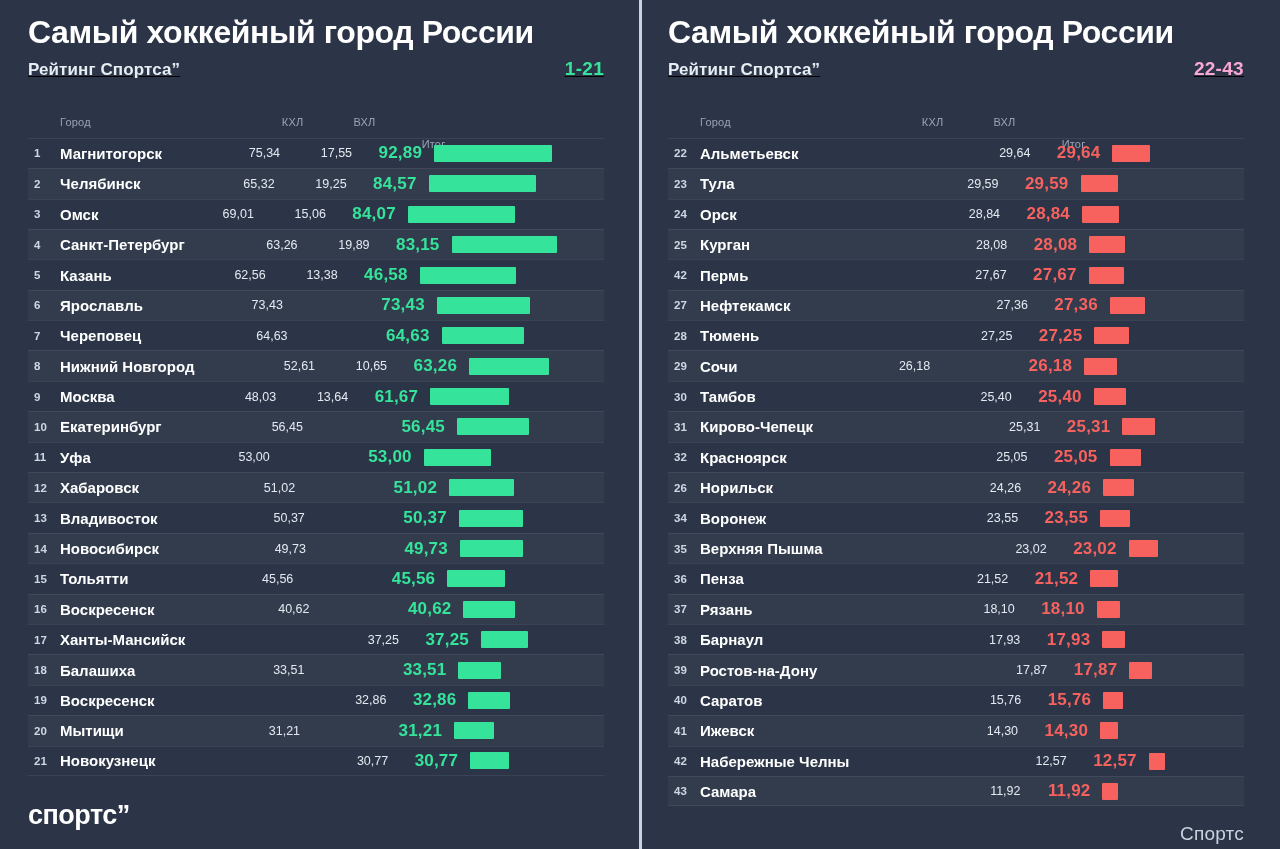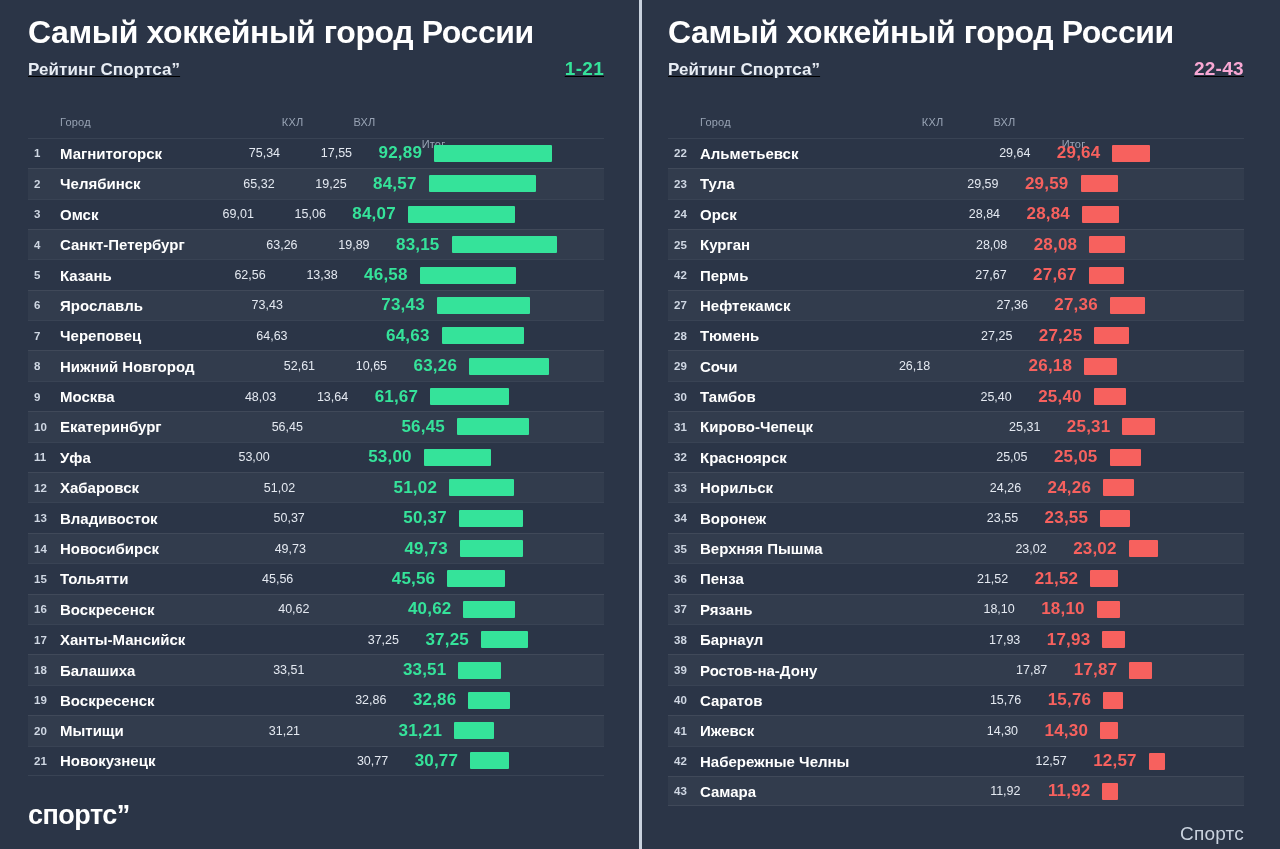--- a/index.html
+++ b/index.html
@@ -520,21 +520,21 @@
           <div class="c-rank">32</div>
           <div class="c-city">Красноярск</div>
           <div class="c-khl"></div>
           <div class="c-vhl">25,05</div>
           <div class="c-total red">25,05</div>
           <div class="c-bar">
             <div class="bar red" style="width: 31.8215px;"></div>
           </div>
         </div>
         <div class="row drow alt">
-          <div class="c-rank">33</div>
+          <div class="c-rank">26</div>
           <div class="c-city">Норильск</div>
           <div class="c-khl"></div>
           <div class="c-vhl">24,26</div>
           <div class="c-total red">24,26</div>
           <div class="c-bar">
             <div class="bar red" style="width: 30.818px;"></div>
           </div>
         </div>
         <div class="row drow">
           <div class="c-rank">34</div>

